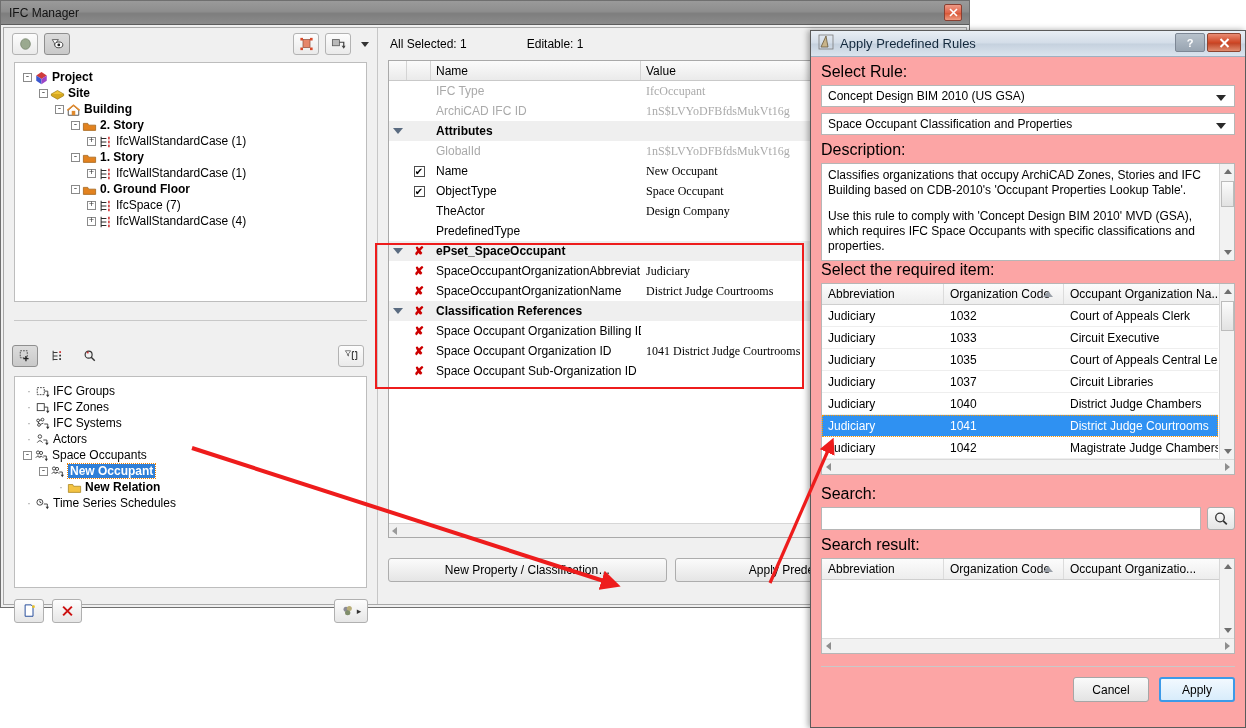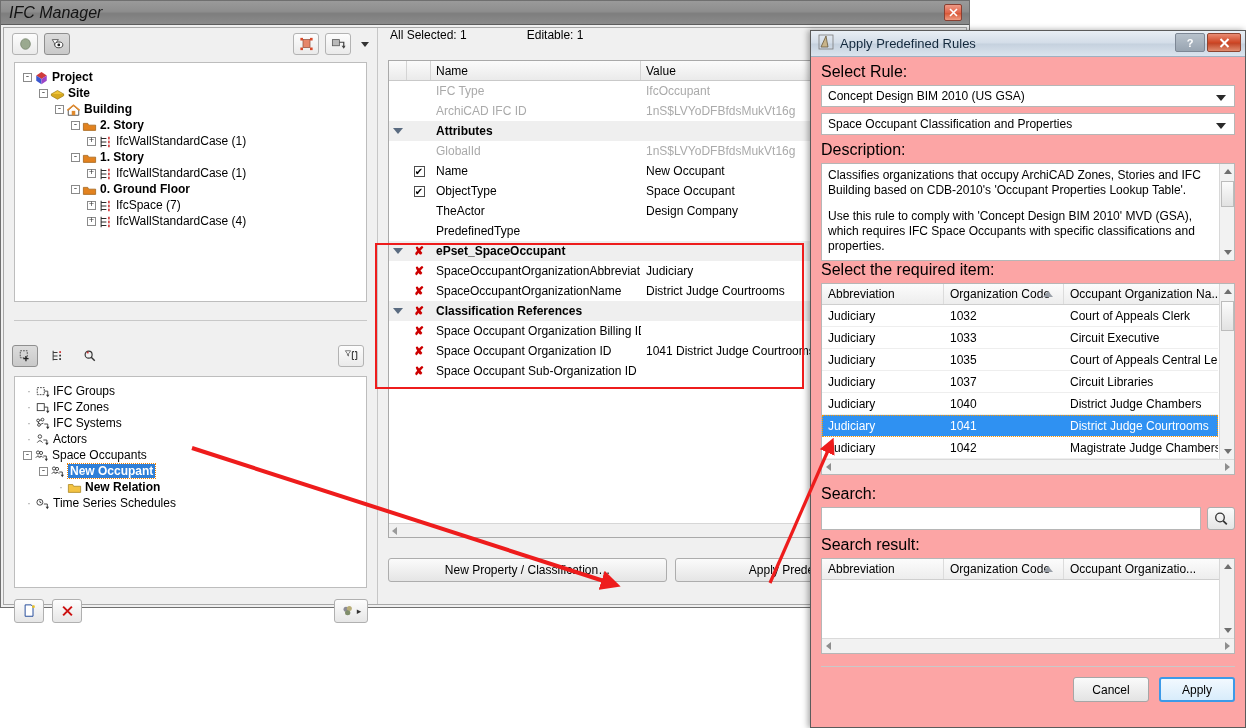--- a/index.html
+++ b/index.html
@@ -21,21 +21,21 @@
     background: #f0f0f0;
   }
   #ifc-titlebar {
     height: 24px;
     background: linear-gradient(to bottom, #9a9a9a 0%, #8e8e8e 45%, #7e7e7e 55%, #8b8b8b 100%);
     border-bottom: 1px solid #5d5d5d;
     display: flex; align-items: center;
     padding-left: 8px;
     position: relative;
   }
-  #ifc-title { font-size: 16px; color: #131313; font-style: italic; }
+  #ifc-title { font-size: 12px; color: #131313; }
   #ifc-close {
     position: absolute; right: 7px; top: 3px;
     width: 18px; height: 17px;
     border: 1px solid #8a4032;
     border-radius: 2px;
     background: linear-gradient(to bottom, #f09a86 0%, #e1654b 50%, #d6512f 51%, #ef9b82 100%);
     color: #fff; font-size: 10px; font-weight: bold;
     display: flex; align-items: center; justify-content: center;
     cursor: pointer;
     text-shadow: 0 1px 0 #8a3a28;
@@ -95,38 +95,38 @@
   #tree-bottom-toolbar { position:absolute; left:0; top:312px; width:374px; }
   #left-bottom-bar { position:absolute; left:0; top:566px; width:374px; height:34px; display:flex; align-items:center; padding:0 10px; }
   .sqbtn {
     width:30px;height:24px;border:1px solid #b0b0b0;border-radius:3px;
     background:linear-gradient(to bottom,#fdfdfd,#e6e6e6);
     display:flex;align-items:center;justify-content:center;margin-right:8px;cursor:pointer;
   }
 
   
   #right-col { flex:1; position: relative; }
-  #status-row { height: 32px; display:flex; align-items:flex-start; gap:60px; padding-left:12px; font-size:12px; }
+  #status-row { height: 32px; display:flex; align-items:center; gap:60px; padding-left:12px; font-size:12px; }
 
   #prop-table {
     position:absolute; left:10px; right:12px; top:32px; bottom:66px;
     background:#fff; border:1px solid #a9a9a9; overflow:hidden;
   }
   .pt-head { display:flex; height:20px; background:linear-gradient(to bottom,#fbfbfb,#eaeaea); border-bottom:1px solid #c9c9c9; }
   .pt-head div { border-right:1px solid #d4d4d4; padding-left:5px; display:flex; align-items:center; font-size:12px; }
   .c-gut { width:18px; }
   .c-chk { width:24px; }
   .c-name { width:210px; }
   .c-val  { flex:1; }
   .pt-row { display:flex; height:20px; align-items:center; font-size:12px; }
   .pt-row.alt { background:#efefef; }
   .pt-row .g { width:18px; display:flex;align-items:center;justify-content:center; }
   .pt-row .k { width:24px; display:flex;align-items:center;justify-content:center; }
   .pt-row .n { width:210px; padding-left:5px; white-space:nowrap; overflow:hidden; }
-  .pt-row .v { flex:1; padding-left:5px; white-space:nowrap; overflow:hidden; display:flex; align-items:flex-end; gap:4px;}
+  .pt-row .v { flex:1; padding-left:5px; white-space:nowrap; overflow:hidden; display:flex; align-items:flex-end; gap:4px;font-family:Liberation Serif, serif;}
   .grey { color:#aaaaaa; }
   .chk { width:11px;height:11px;border:1px solid #4d4d4d;background:#fff;display:inline-flex;align-items:center;justify-content:center;font-size:10px;line-height:9px;}
   .xmark { color:#cc0000; font-weight:bold; font-size:12px; font-family:"Liberation Sans",sans-serif;}
   .caret { width:0;height:0;border-left:5px solid transparent;border-right:5px solid transparent;border-top:6px solid #5a6b80; }
 
   #pt-hscroll { position:absolute; left:0; right:0; bottom:0; height:14px; background:#f0f0f0; border-top:1px solid #d6d6d6; display:flex;align-items:center;}
   .arrow-l { margin-left:3px; width:0;height:0;border-top:4px solid transparent;border-bottom:4px solid transparent;border-right:5px solid #9a9a9a;}
   #pt-vscroll { position:absolute; right:0; top:0; bottom:14px; width:14px; background:#f0f0f0; border-left:1px solid #d6d6d6;}
   #pt-vscroll .thumb { position:absolute; left:1px; right:1px; top:2px; height:120px; background:#cdcdcd; border:1px solid #b4b4b4;}
 

